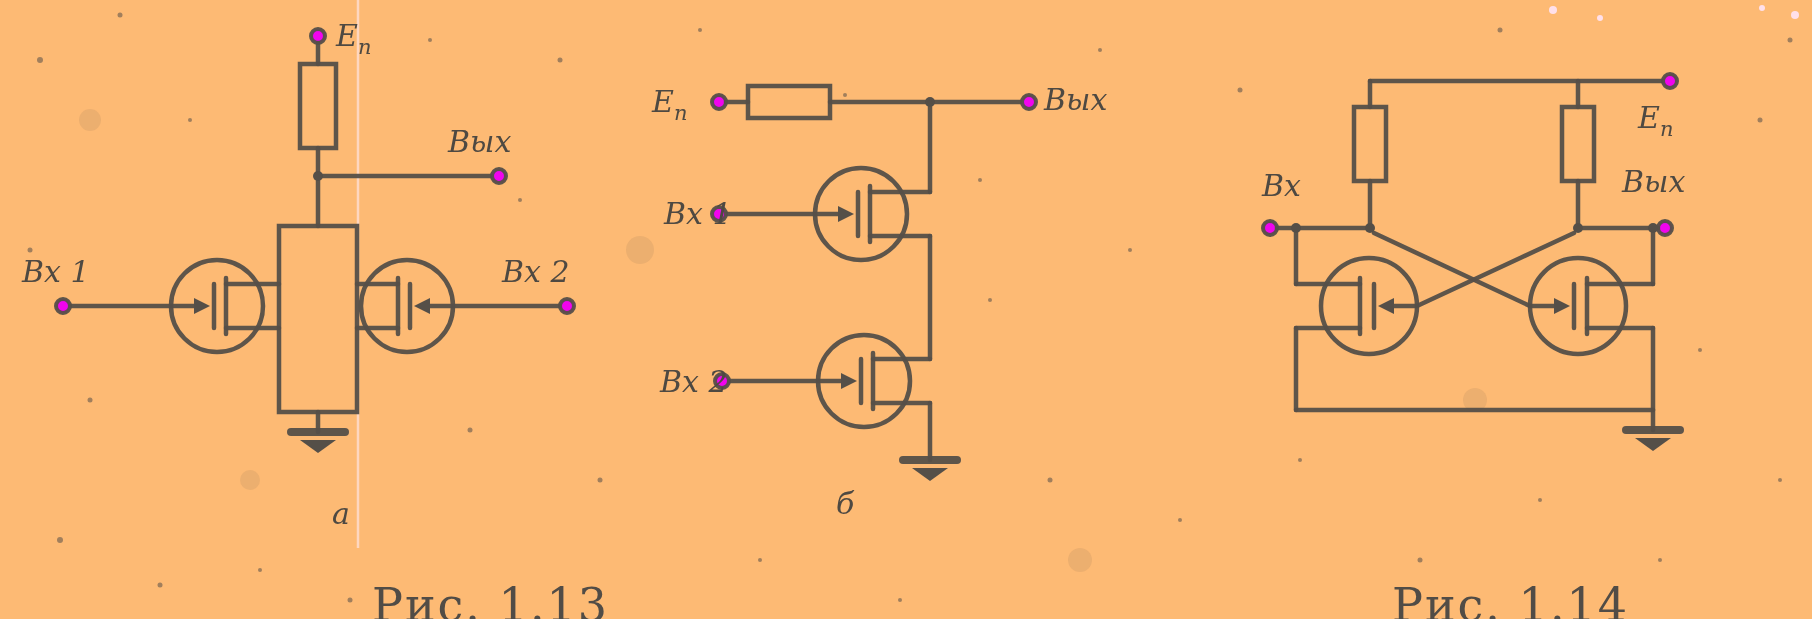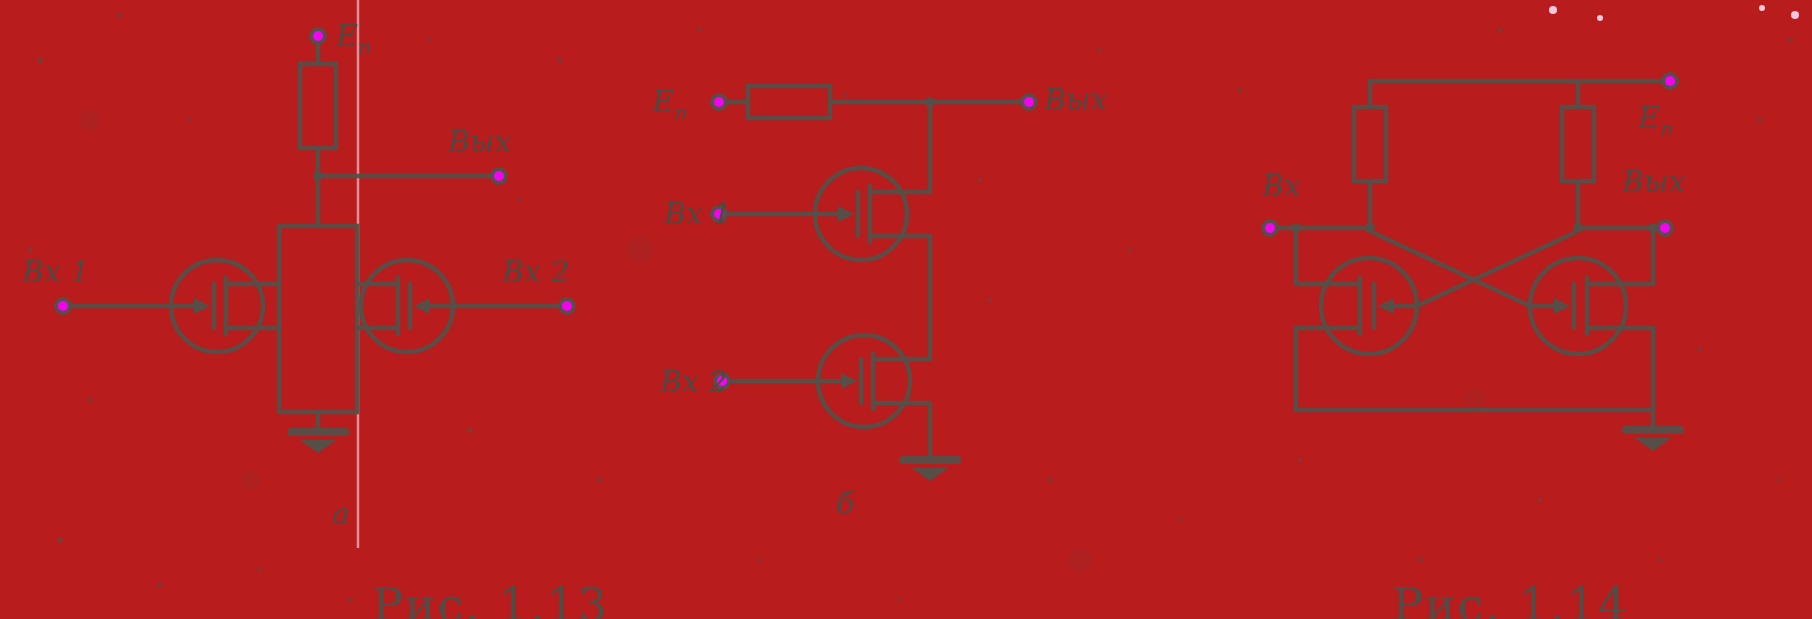--- a/index.html
+++ b/index.html
@@ -1,18 +1,18 @@
 <!DOCTYPE html>
 <html><head>
 <meta charset="utf-8">
 <style>
   html,body{margin:0;padding:0;background:#1a1a1a;}
   .page{
     position:relative;width:1812px;height:619px;
-    background:#b91c1c;overflow:hidden;
+    background:#fdba74;overflow:hidden;
   }
   svg{display:block;position:absolute;left:0;top:0;}
   .w   {stroke:#554f48;stroke-width:4.5;fill:none;stroke-linecap:round;stroke-opacity:.95}
   .wb  {stroke:#554f48;stroke-width:8;fill:none;stroke-linecap:round;stroke-opacity:.95}
   .comp{stroke:#554f48;stroke-width:4.5;fill:none;stroke-opacity:.95}
   .term{stroke:#554f48;stroke-width:4;fill:#f104ee;stroke-opacity:.95}
   .dot {fill:#554f48}
   .ink {fill:#554f48}
   .lbl {font-family:"DejaVu Serif",serif;font-style:italic;font-size:30px;fill:#4e4942}
   .sub {font-size:21px}

